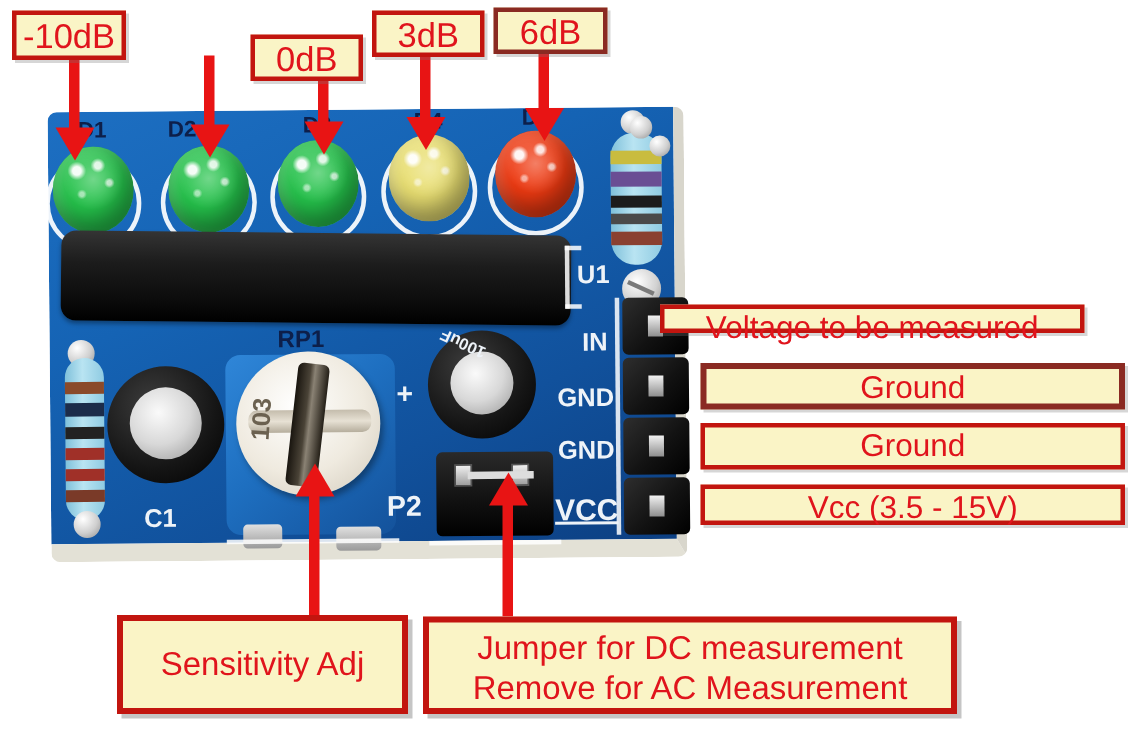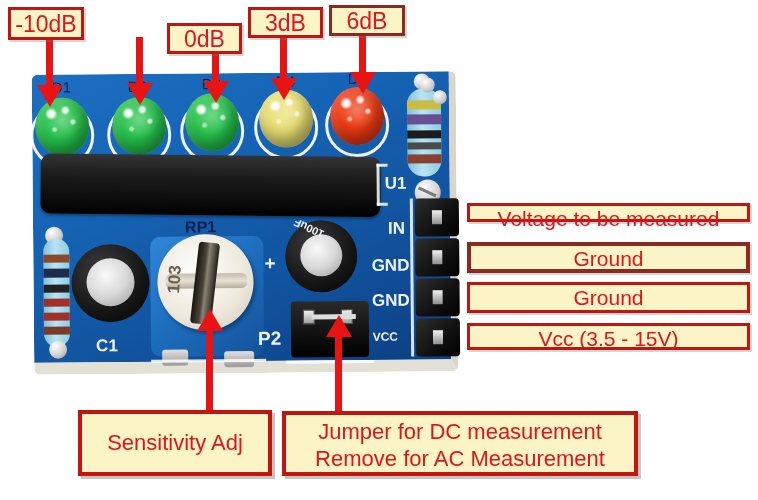--- a/index.html
+++ b/index.html
@@ -21,21 +21,21 @@
     width:54px;height:58px;border-radius:50%;
     background:
       radial-gradient(circle at 30% 28%, rgba(255,255,255,.95) 0 5%, rgba(255,255,255,0) 11%),
       radial-gradient(circle at 56% 22%, rgba(255,255,255,.85) 0 4%, rgba(255,255,255,0) 9%),
       radial-gradient(circle at 70% 42%, rgba(255,255,255,.7) 0 3%, rgba(255,255,255,0) 7%),
       radial-gradient(circle at 36% 55%, rgba(255,255,255,.55) 0 3%, rgba(255,255,255,0) 7%),
       radial-gradient(circle at 50% 38%, rgba(255,255,255,.35), rgba(255,255,255,0) 45%),
       var(--led,#25c24b);
     box-shadow: inset -5px -9px 14px rgba(0,0,0,.40), inset 4px 5px 10px rgba(255,255,255,.22);
   }
-  .led-label{color:#0d1f4a;font-weight:normal;font-size:15px;width:40px;}
+  .led-label{color:#0d1f4a;font-weight:bold;font-size:15px;width:40px;}
 
   .ic-bar{
     left:8px;top:82px;width:340px;height:60px;border-radius:10px;transform:rotate(1.1deg);
     background:linear-gradient(#343434 0%,#1c1c1c 35%,#0c0c0c 75%,#000 100%);
     box-shadow:0 2px 3px rgba(0,0,0,.35);
   }
   .silk{color:#eef3f8;font-weight:bold;}
   .silk-dark{color:#0d1f4a;font-weight:bold;}
   .silkline{background:rgba(255,255,255,.85);}
 
@@ -110,21 +110,21 @@
     <div class="led-ring" style="left:222px;top:23px;"></div>
     <div class="led-ring" style="left:293px;top:21px;"></div>
 
     <div class="led" style="left: 3px; top: 23px; --led: #25c24b;"></div>
     <div class="led" style="left: 80px; top: 23px; --led: #25c24b;"></div>
     <div class="led" style="left: 153px; top: 20px; --led: #25c24b;"></div>
     <div class="led" style="left: 227px; top: 17px; --led: #e9df72;"></div>
     <div class="led" style="left: 298px; top: 15px; --led: #ee3a12;"></div>
 
     <div class="led-label" style="left:20px;top:4px;">D1</div>
-    <div class="led-label" style="left:96px;top:4px;">D2</div>
+    <div class="led-label" style="left:80px;top:4px;">D2</div>
     <div class="led-label" style="left:170px;top:2px;">D3</div>
     <div class="led-label" style="left:244px;top:0px;">D4</div>
     <div class="led-label" style="left:316px;top:-2px;">D5</div>
 
     <div class="ic-bar"></div>
 
     <div class="silkline" style="left:344px;top:92px;width:3px;height:42px;"></div>
     <div class="silkline" style="left:344px;top:92px;width:11px;height:3px;"></div>
     <div class="silkline" style="left:344px;top:131px;width:11px;height:3px;"></div>
     <div class="silk" style="left:352px;top:102px;font-size:17px;">U1</div>
@@ -144,21 +144,21 @@
 
     <div class="pin-cell" style="top:127px;"></div>
     <div class="pin-cell" style="top:167px;"></div>
     <div class="pin-cell" style="top:207px;"></div>
     <div class="pin-cell" style="top:247px;"></div>
     <div class="silkline" style="left:377px;top:127px;width:3px;height:158px;"></div>
 
     <div class="silk" style="left:332px;top:147px;width:40px;text-align:right;font-size:17px;">IN</div>
     <div class="silk" style="left:336px;top:184px;width:40px;text-align:right;font-size:17px;">GND</div>
     <div class="silk" style="left:336px;top:219px;width:40px;text-align:right;font-size:17px;">GND</div>
-    <div class="silk" style="left:336px;top:258px;width:28px;text-align:right;font-size:12px;">VCC</div>
+    <div class="silk" style="left:336px;top:258px;width:28px;text-align:right;font-size:20px;text-decoration:underline;">VCC</div>
 
     <div class="pad" style="left:12px;top:152px;width:18px;height:18px;"></div>
     <div class="resistor" style="left:10px;top:164px;width:26px;height:108px;">
       <div class="band" style="top:16px;height:8px;background:#8a4a2a;"></div>
       <div class="band" style="top:30px;height:9px;background:#1c2c4a;"></div>
       <div class="band" style="top:46px;height:8px;background:#222222;"></div>
       <div class="band" style="top:60px;height:8px;background:#a03028;"></div>
       <div class="band" style="top:74px;height:8px;background:#a03028;"></div>
       <div class="band" style="top:88px;height:8px;background:#7a3a28;"></div>
     </div>
@@ -205,21 +205,21 @@
   <div class="head-up" style="left:197px;top:309px;"></div>
   <div class="stem" style="left:206px;top:330px;height:80px;"></div>
   <div class="head-up" style="left:326px;top:315px;"></div>
   <div class="stem" style="left:335px;top:336px;height:75px;"></div>
 
   <div class="callout top" style="left:8px;top:7px;width:76px;height:33px;line-height:28px;">-10dB</div>
   <div class="callout top" style="left:167px;top:7px;width:75px;height:31px;line-height:26px;margin-top:16px;">0dB</div>
   <div class="callout top" style="left:248px;top:7px;width:75px;height:31px;line-height:26px;">3dB</div>
   <div class="callout top darkb" style="left:329px;top:5px;width:76px;height:31px;line-height:26px;">6dB</div>
 
-  <div class="callout right" style="left:467px;top:203px;width:283px;height:19px;">Voltage to be measured</div>
+  <div class="callout right" style="left:440px;top:203px;width:283px;height:19px;">Voltage to be measured</div>
   <div class="callout right darkb" style="left:467px;top:242px;width:283px;height:31px;border-width:4px;">Ground</div>
   <div class="callout right" style="left:467px;top:282px;width:283px;height:31px;">Ground</div>
   <div class="callout right" style="left:467px;top:323px;width:283px;height:27px;">Vcc (3.5 - 15V)</div>
 
   <div class="callout bottom" style="left:282px;top:411px;width:356px;height:65px;padding-top:3px;line-height:27px;">
     <div style="position:static;">Jumper for DC measurement</div>
     <div style="position:static;">Remove for AC Measurement</div>
   </div>
   <div class="callout bottom" style="left:78px;top:410px;width:194px;height:66px;line-height:58px;">
     <span style="position:static;">Sensitivity Adj</span>

